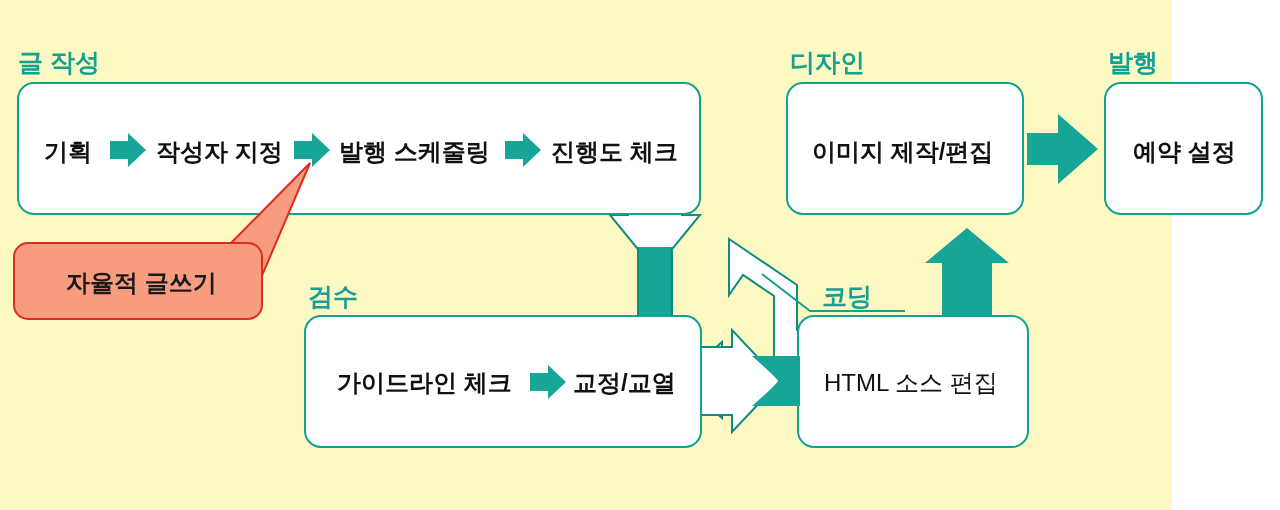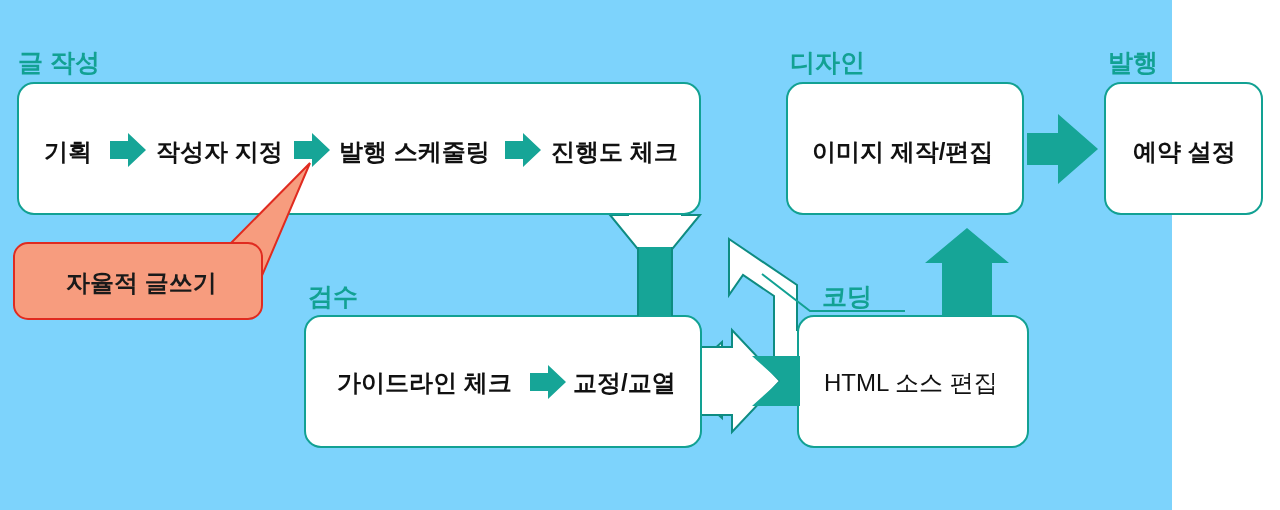--- a/index.html
+++ b/index.html
@@ -10,21 +10,21 @@
   body {
     width: 1280px;
     height: 510px;
     overflow: hidden;
     font-family: "Liberation Sans", "DejaVu Sans", sans-serif;
   }
   #stage {
     position: relative;
     width: 1172px;
     height: 510px;
-    background: #7dd3fc;
+    background: #fef9c3;
   }
   svg#diagram {
     position: absolute;
     left: 0;
     top: 0;
     width: 1280px;
     height: 510px;
   }
   .sec-label {
     font-weight: bold;

